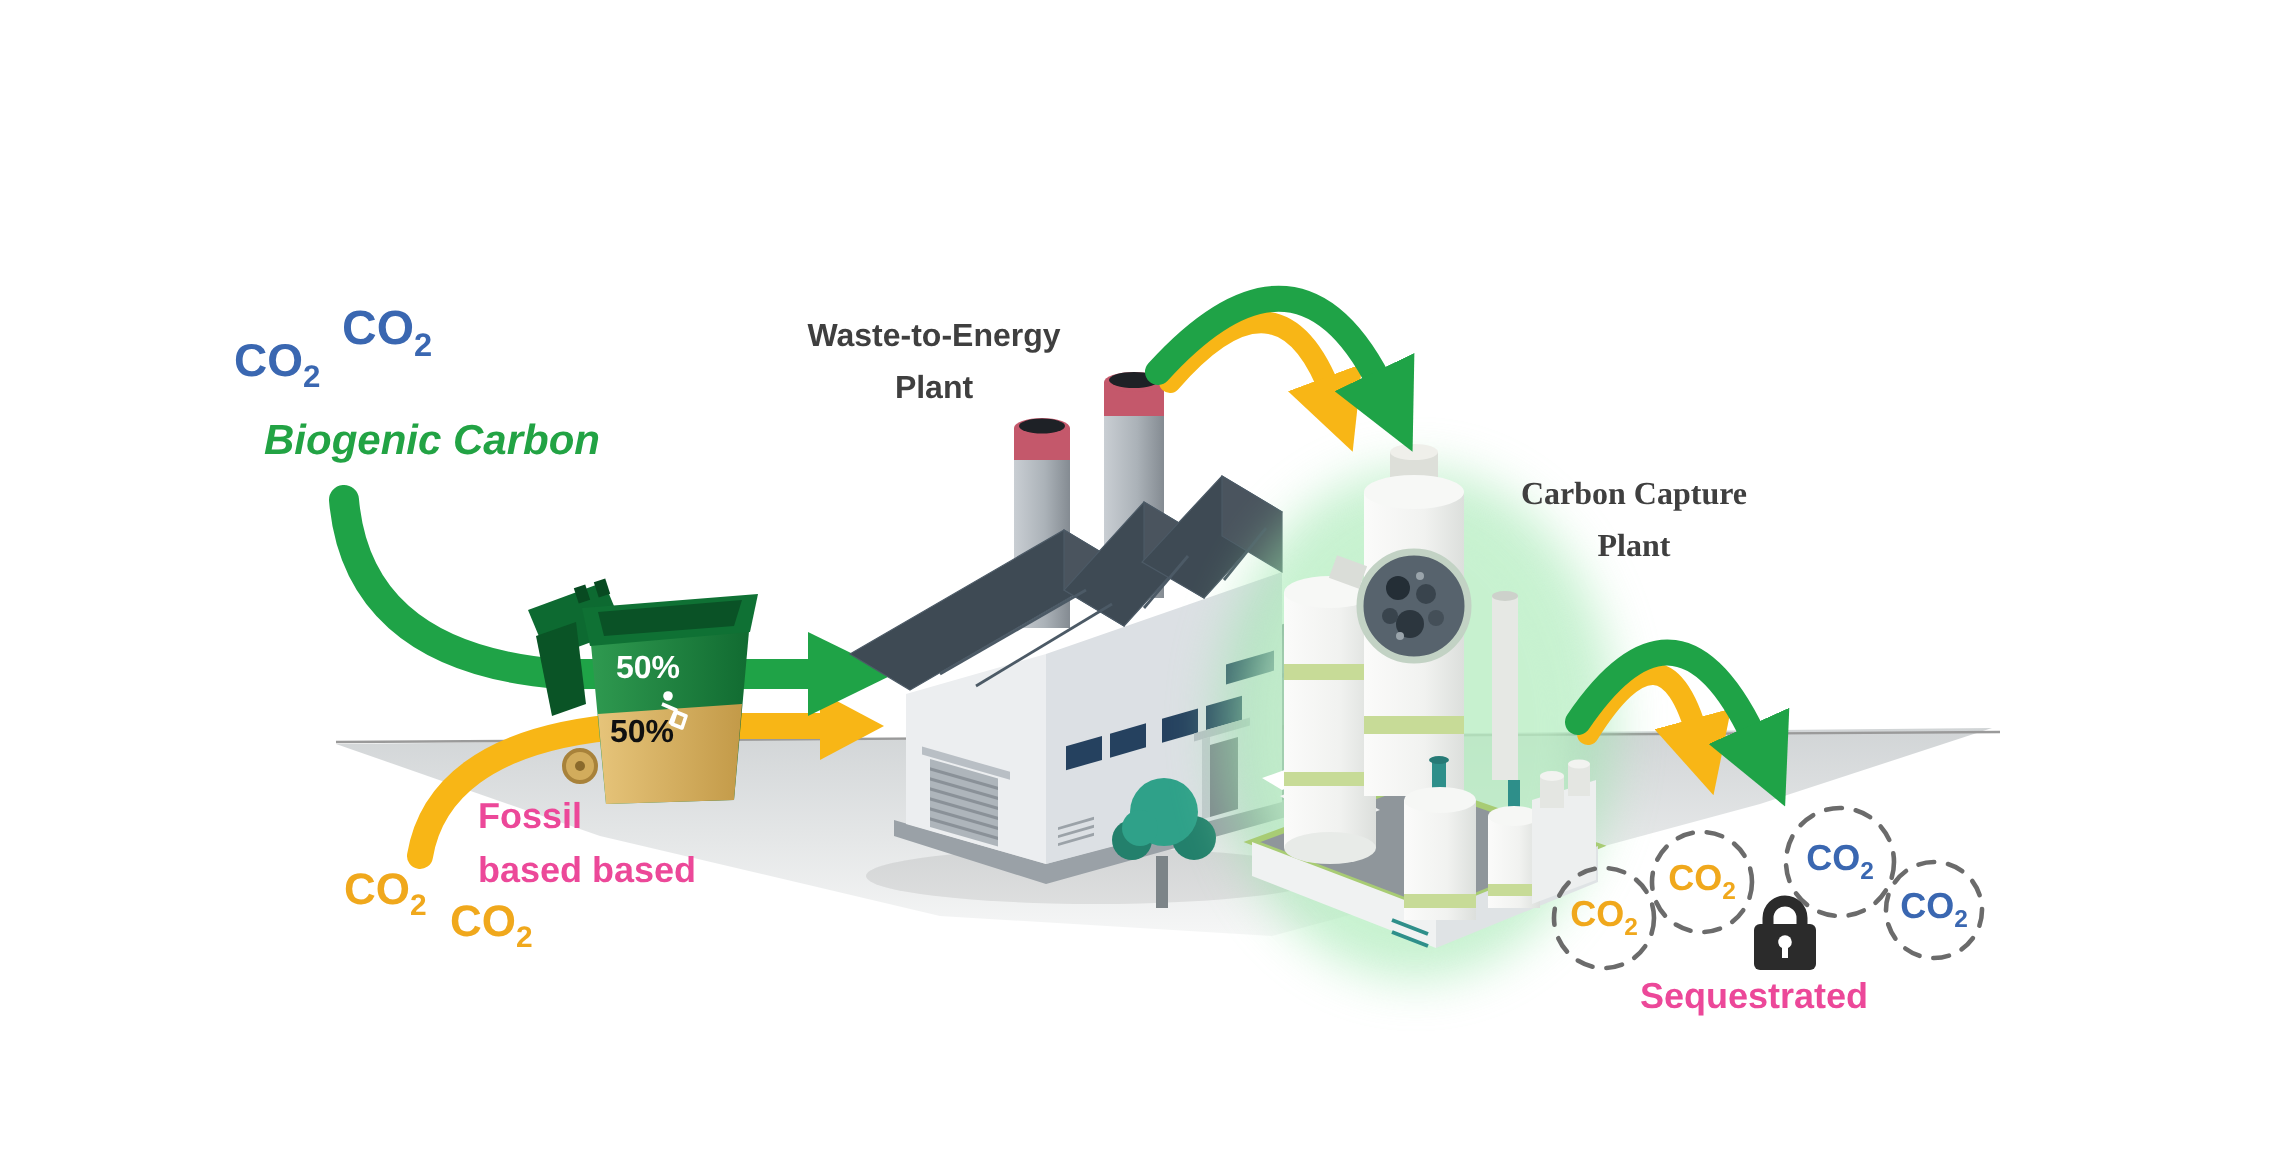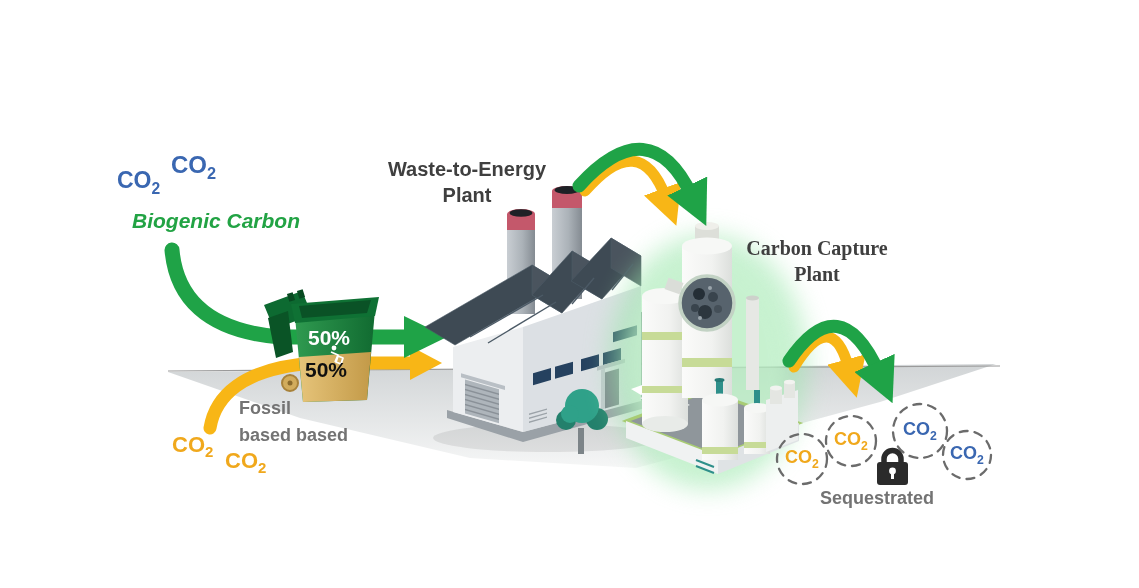--- a/index.html
+++ b/index.html
@@ -3,25 +3,25 @@
 <meta charset="utf-8">
 <style>
   html,body{margin:0;padding:0;background:#ffffff;}
   .stage{position:relative;width:1139px;height:588px;background:#ffffff;overflow:hidden;
          font-family:"Liberation Sans",sans-serif;}
   .stage svg{position:absolute;left:0;top:0;}
   .lbl{position:absolute;font-weight:bold;white-space:nowrap;}
   .blue{color:#3A67B1;}
   .goldtxt{color:#F0A81C;}
   .greentxt{color:#22A344;}
-  .darktxt{color:#737373;}
+  .darktxt{color:#ec4899;}
   .co2{font-weight:bold;}
   .co2 sub{font-size:0.68em;font-weight:bold;}
-  .title{color:#3F3F3F;text-align:center;font-size:20px;line-height:26px;}
-  .share{font-size:21px;letter-spacing:0px;}
+  .title{color:#3F3F3F;text-align:center;font-size:16px;line-height:26px;}
+  .share{font-size:16px;letter-spacing:0px;}
   .bubble-lbl{font-size:18px;text-align:center;width:64px;}
   .blur{filter:blur(12px);}
   .blur2{filter:blur(7px);}
 </style>
 </head>
 <body>
 
 <div class="stage">
 
 <svg width="1139" height="588" viewBox="0 0 1139 588">

